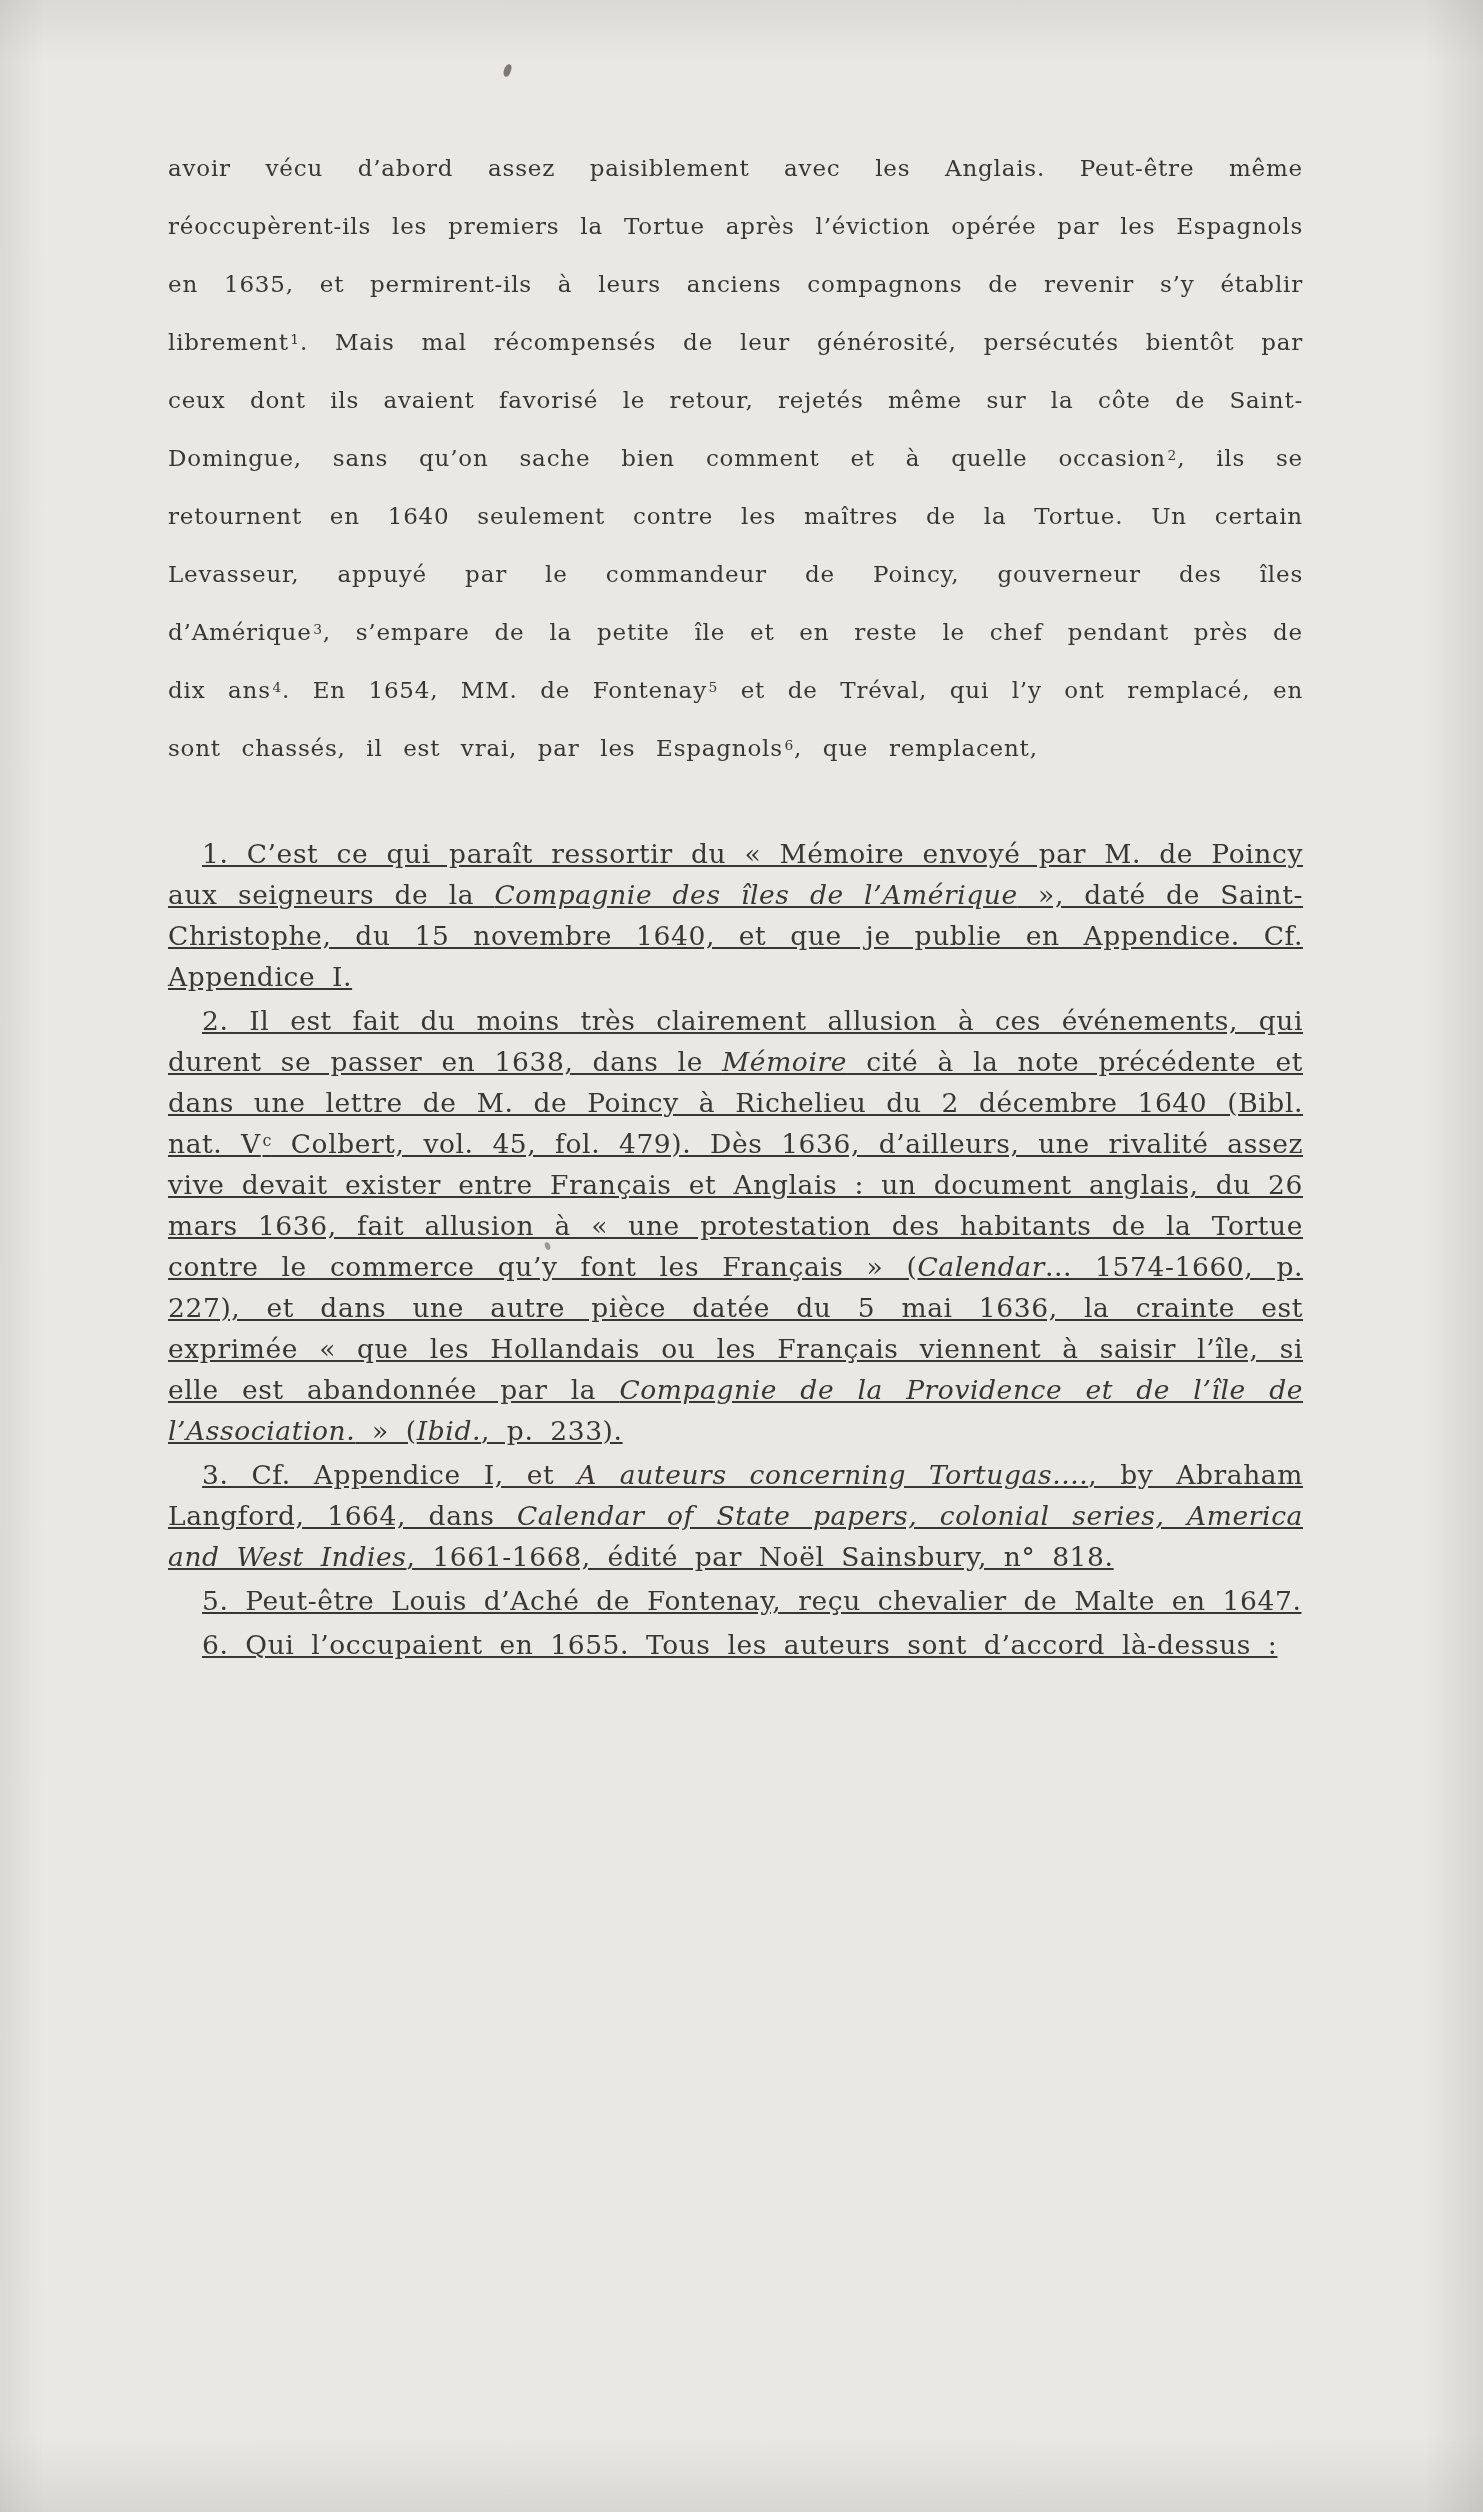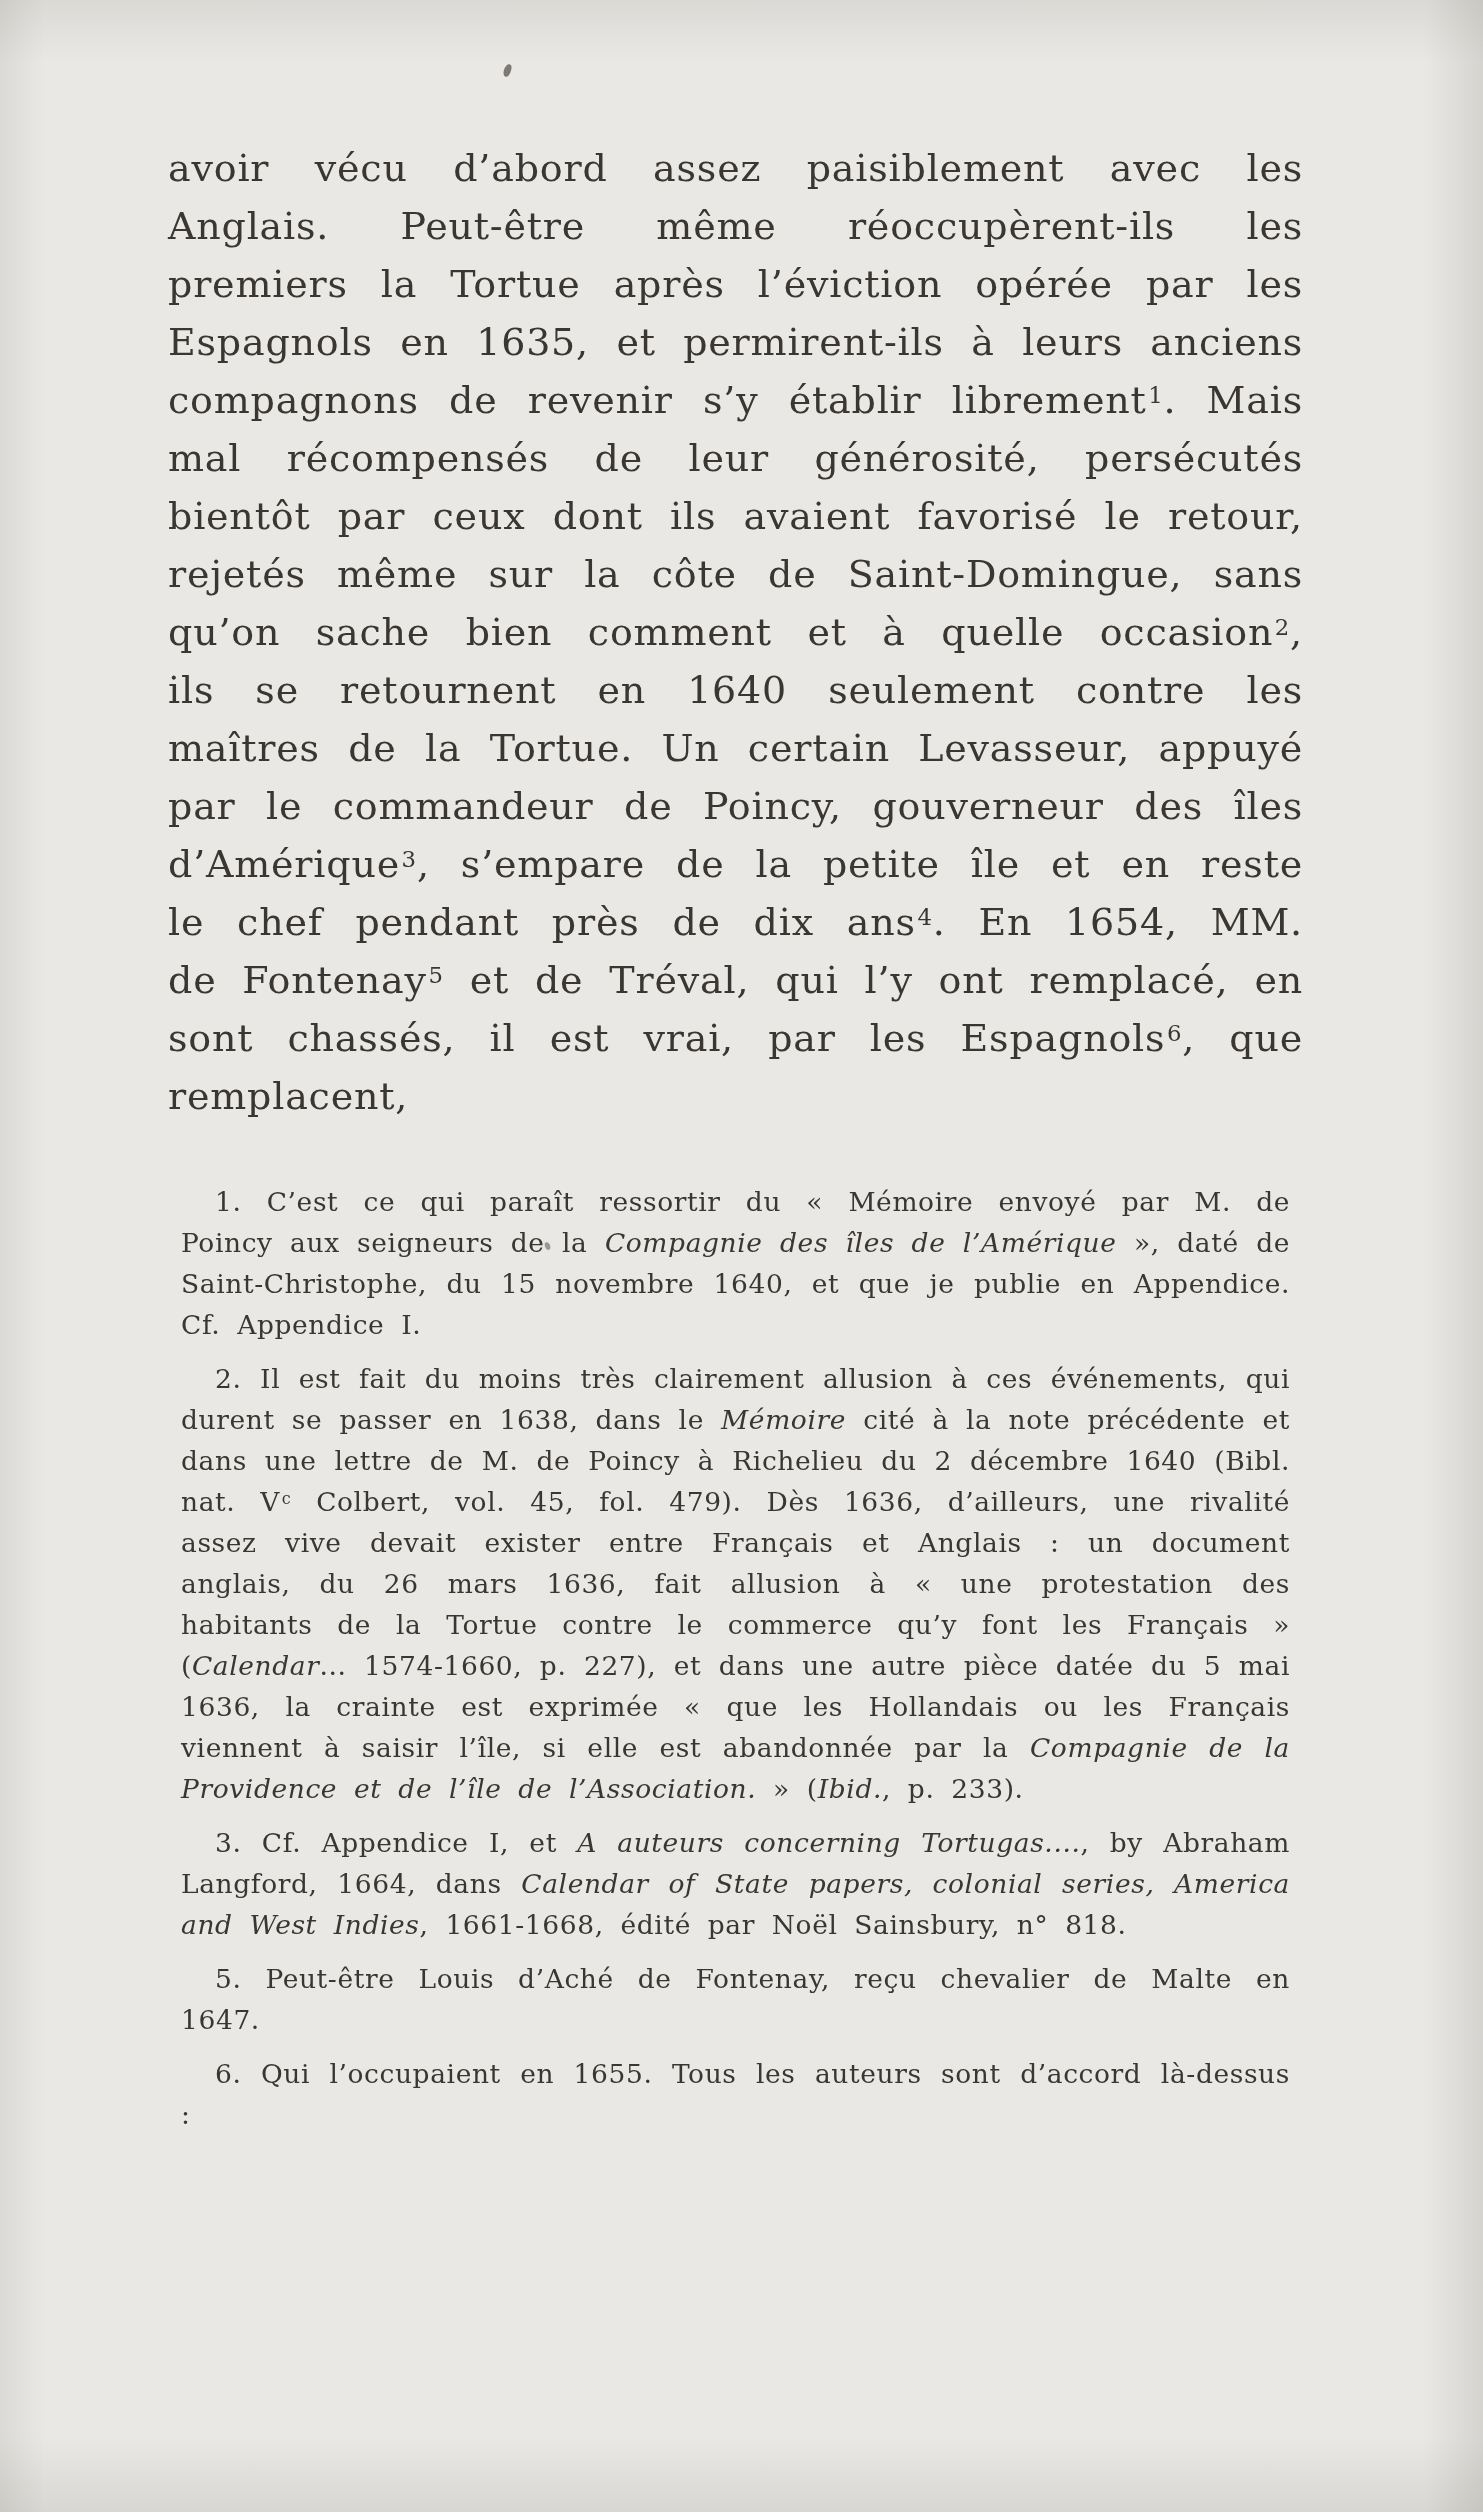--- a/index.html
+++ b/index.html
@@ -36,45 +36,46 @@
     white-space:nowrap;
     color:var(--ink);
   }
   .header-title{display:inline-block;}
   .page-number{
     position:absolute;right:7.8px;top:0;
     letter-spacing:0;
   }
   .body-text{
     margin:22px 0 0 0;
-    font-size:38px;
+    font-size:23px;
     line-height:58px;
     letter-spacing:0.8px;
     word-spacing:12.5px;
     text-align:justify;
   }
   .body-text sup, .footnote sup{
     font-size:60%;
     line-height:0;
     position:relative;
     top:-0.45em;
     vertical-align:baseline;
     margin-left:1.6px;
   }
   .footnotes{
     margin-top:56px;
   }
   .footnote{
-    margin:13px;
+    margin:0;
     font-size:26.5px;
     line-height:41px;
     letter-spacing:0.6px;
     word-spacing:7.8px;
     text-align:justify;
     text-indent:34px;
+    text-decoration:underline;
   }
   .footnote + .footnote{margin-top:3.1px;}
   .i{font-style:italic;}
   .speck{
     position:absolute;
     background:#5a564e;
     pointer-events:none;
   }
   .speck-1{
     left:504px;top:64px;width:7px;height:12.5px;

